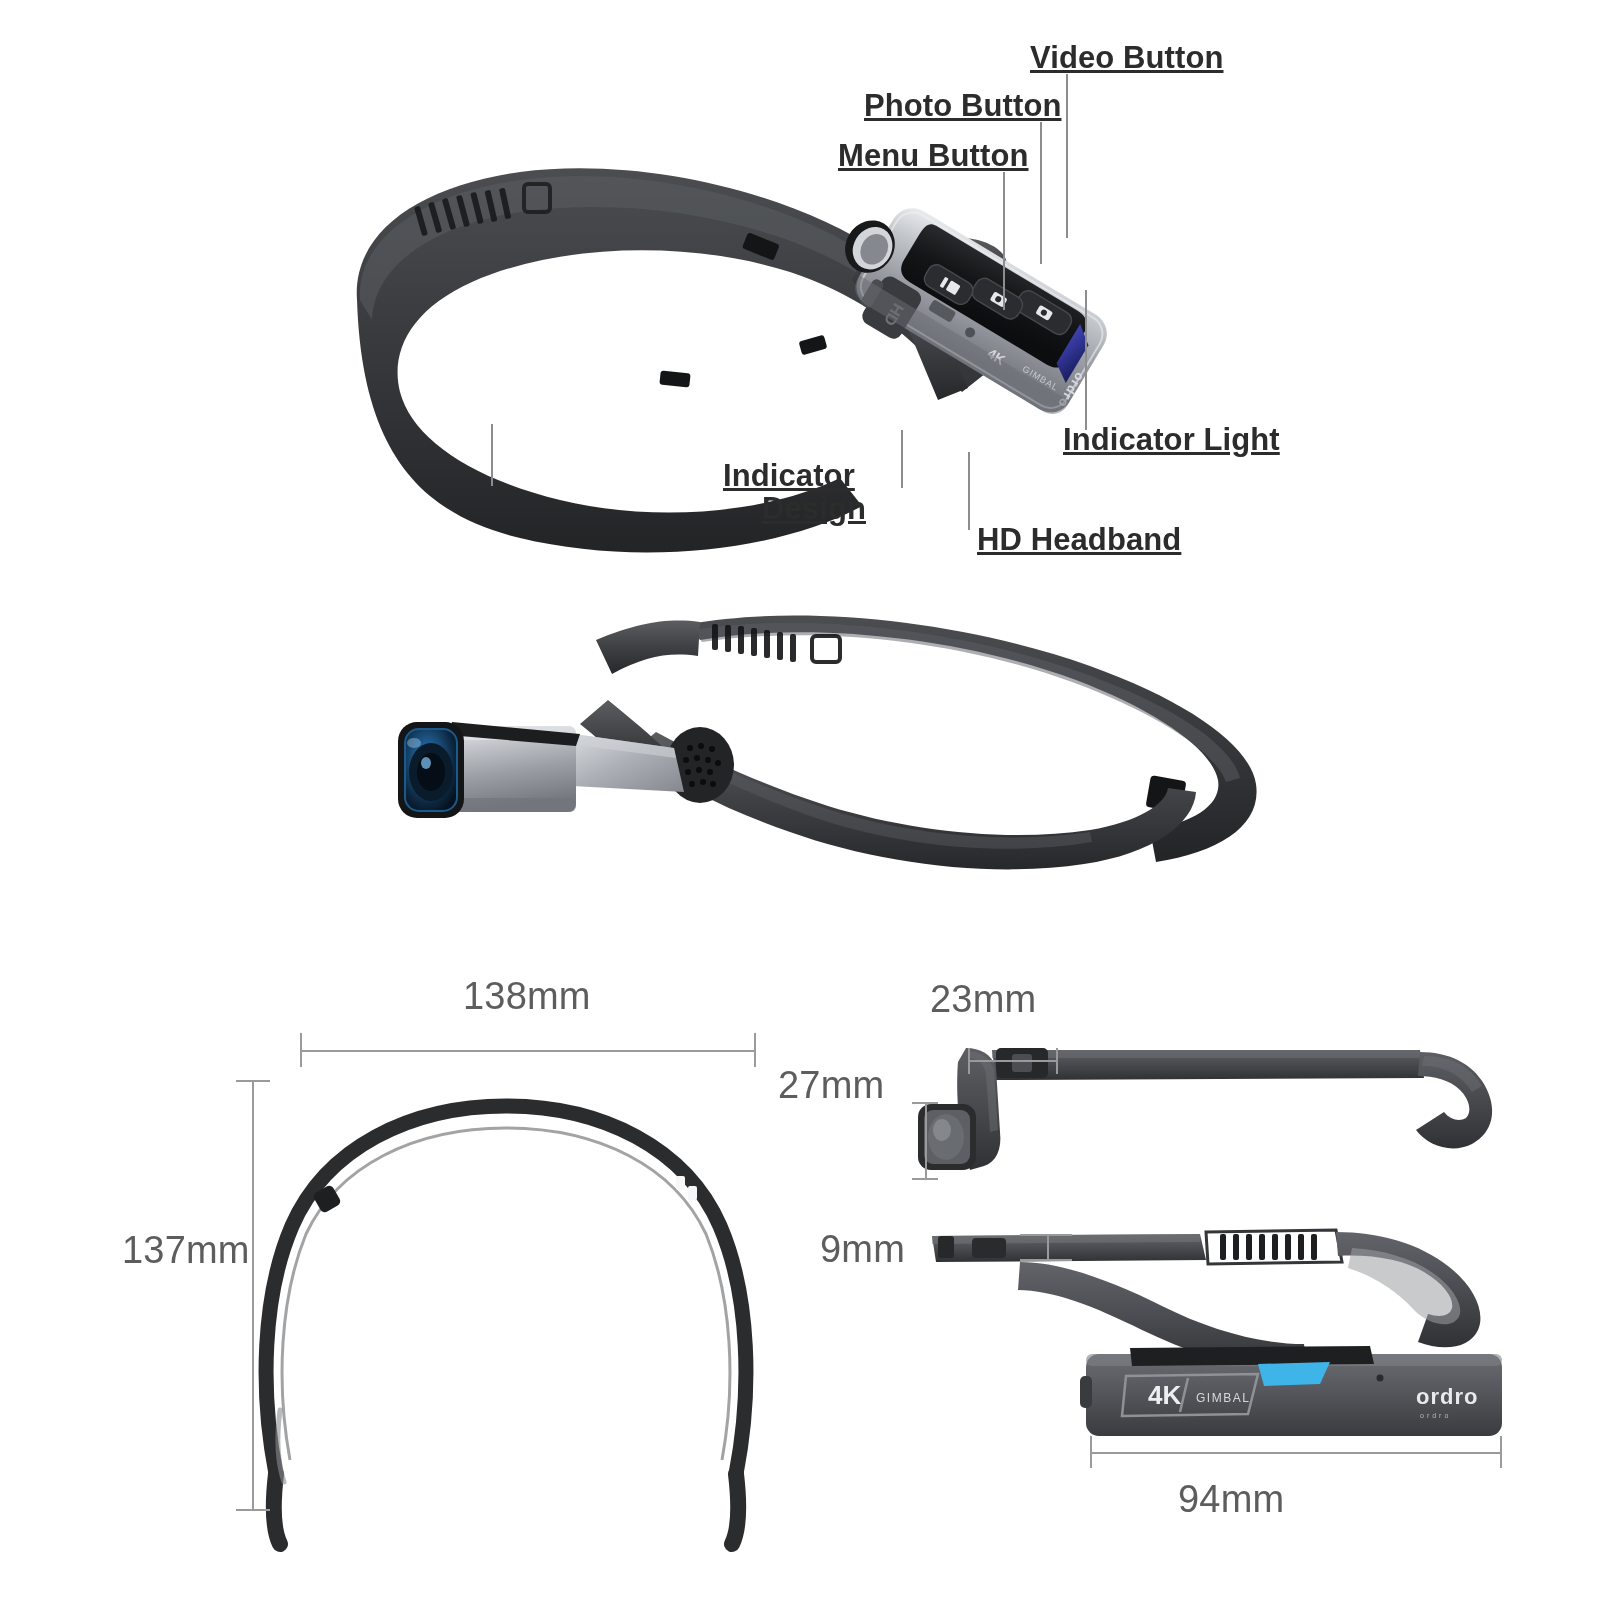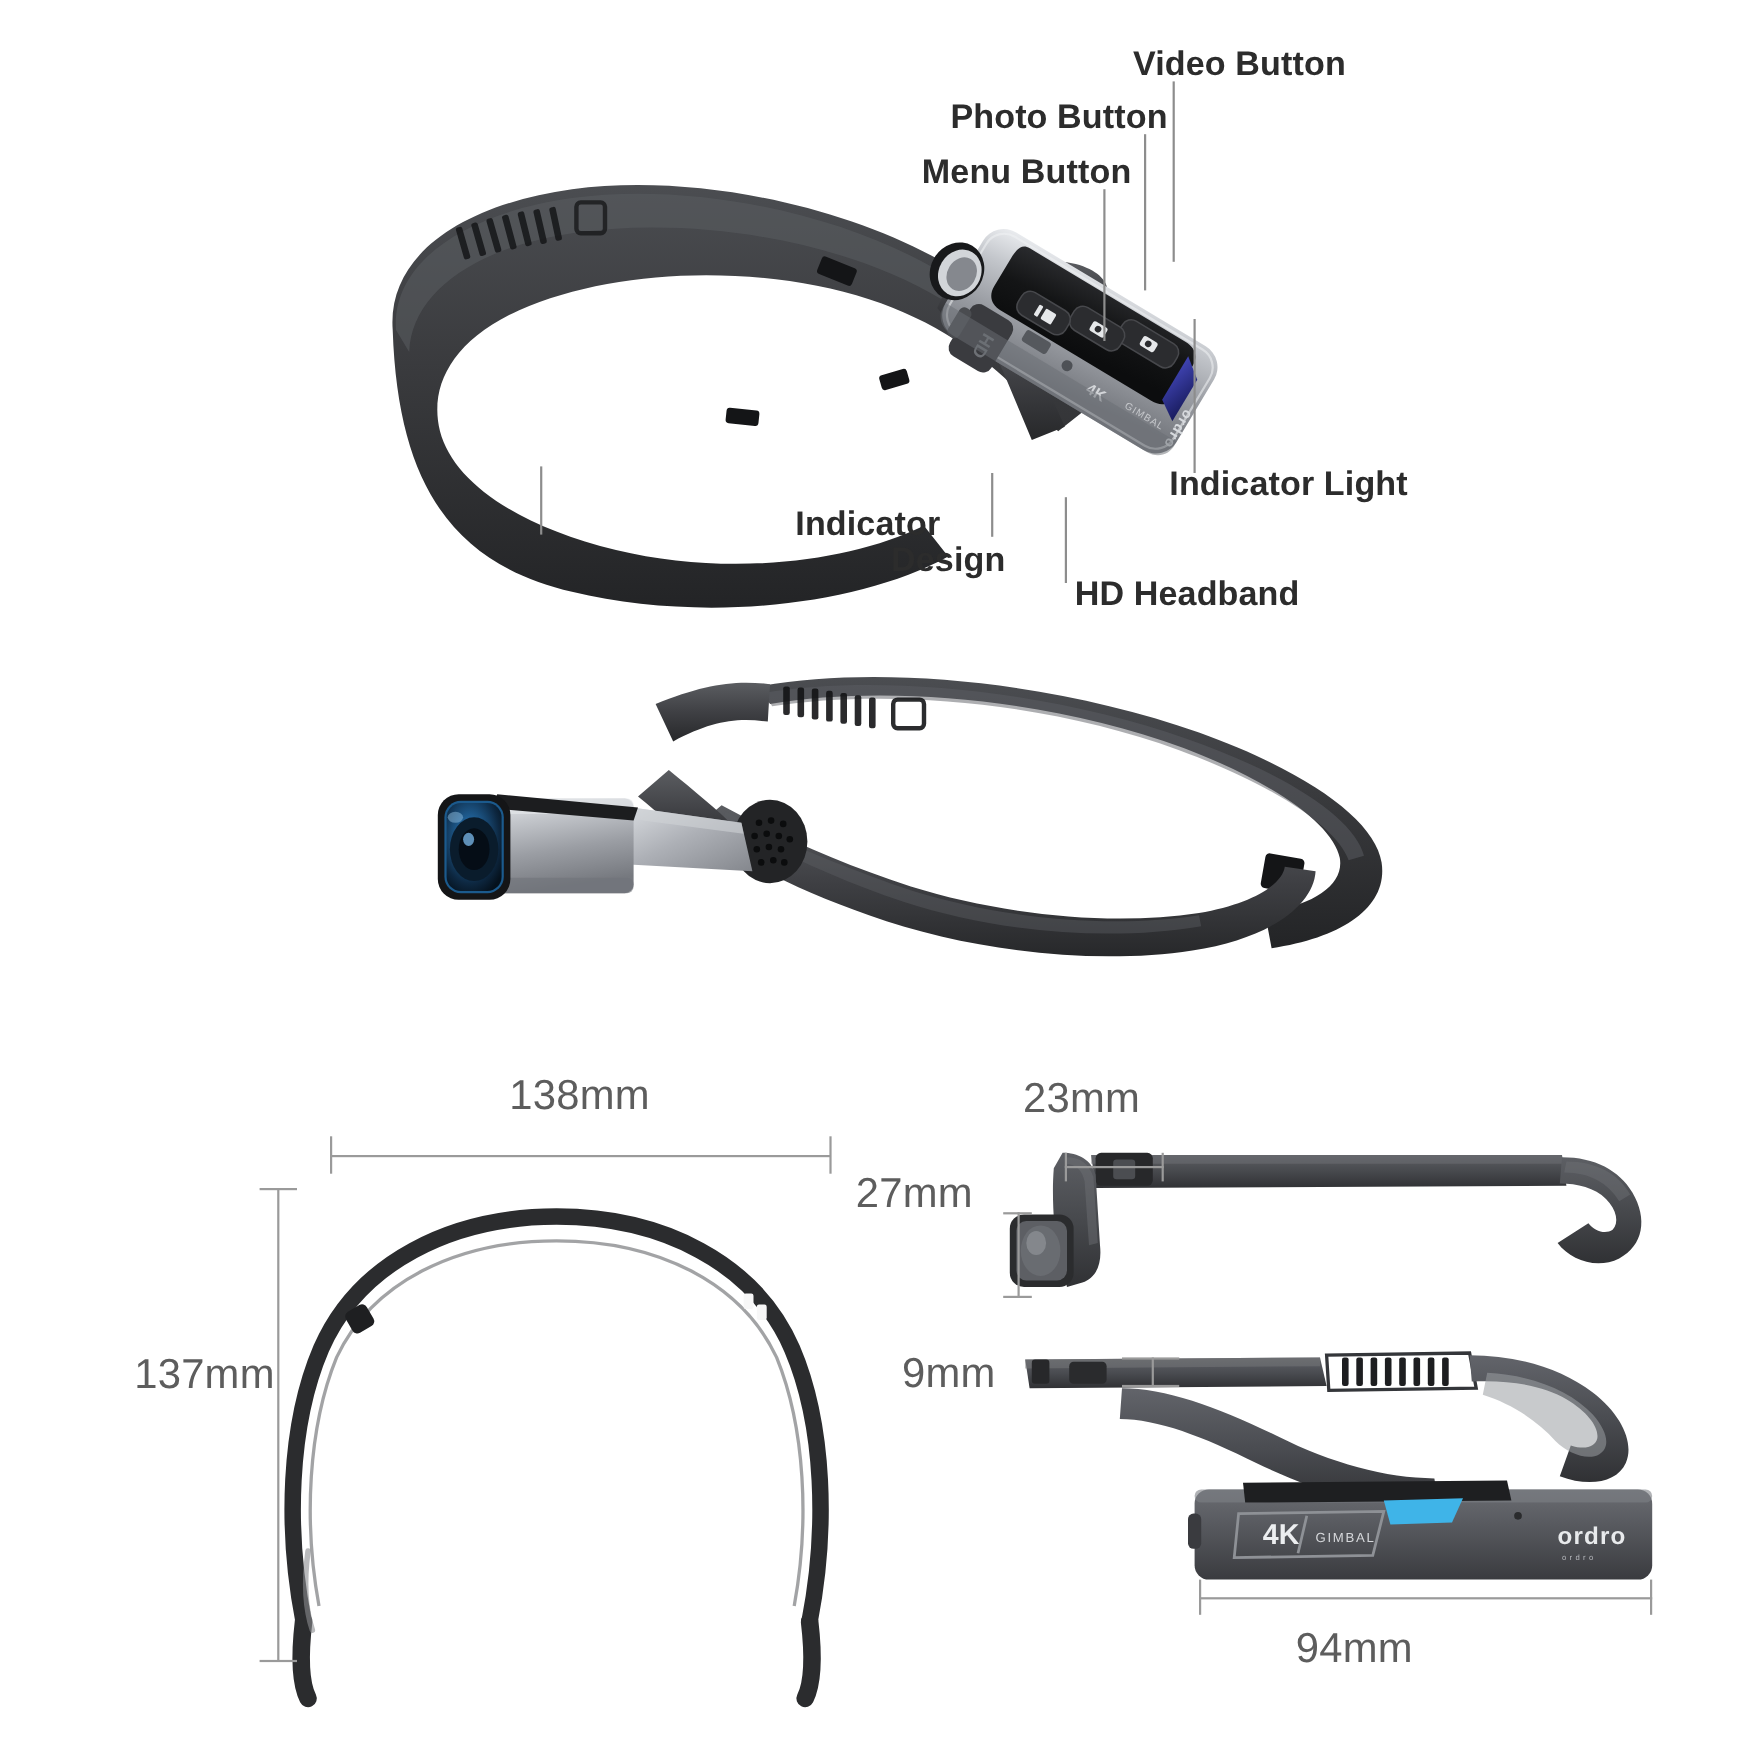--- a/index.html
+++ b/index.html
@@ -1,21 +1,21 @@
 <!DOCTYPE html>
 <html><head>
 <meta charset="utf-8">
 <style>
   html,body{margin:0;padding:0;background:#ffffff;}
   body{width:1600px;height:1600px;overflow:hidden;
        font-family:"Liberation Sans","DejaVu Sans",sans-serif;}
   #stage{position:relative;width:1600px;height:1600px;background:#fff;}
 
   .lbl{position:absolute;color:#2c2c2c;font-weight:700;font-size:31px;
-       letter-spacing:.1px;white-space:nowrap;line-height:1.12;}
+       letter-spacing:.1px;white-space:nowrap;line-height:1.12;text-decoration:underline;}
 
   .dim{position:absolute;color:#5d5d5d;font-weight:400;font-size:38px;
        white-space:nowrap;letter-spacing:.2px;}
 
   .leader{position:absolute;background:#8d8d8d;width:2px;}
 
   
   .drule{position:absolute;background:#9a9a9a;}
   .drule.h{height:1.6px;}
   .drule.v{width:1.6px;}
@@ -178,21 +178,21 @@
   <div class="leader" style="left:968px;top:452px;height:78px;"></div>
   <div class="leader" style="left:901px;top:430px;height:58px;"></div>
   <div class="leader" style="left:491px;top:424px;height:62px;"></div>
 
   <div class="lbl" style="left:1030px;top:41px;">Video Button</div>
   <div class="lbl" style="left:864px;top:89px;">Photo Button</div>
   <div class="lbl" style="left:838px;top:139px;">Menu Button</div>
   <div class="lbl" style="left:1063px;top:423px;">Indicator Light</div>
   <div class="lbl" style="left:977px;top:523px;">HD Headband</div>
   <div class="lbl" style="left:723px;top:459px;">Indicator</div>
-  <div class="lbl" style="left:762px;top:492px;margin-left:48px;">Design</div>
+  <div class="lbl" style="left:762px;top:492px;">Design</div>
 
   <svg width="1600" height="420" viewBox="0 0 1600 420" style="top:580px;">
     <g>
 
       <path d="M690 44
                C 800 24, 960 40, 1090 86
                C 1190 122, 1250 166, 1256 204
                C 1262 244, 1222 272, 1156 282
                L 1150 250
                C 1196 242, 1222 224, 1218 200

